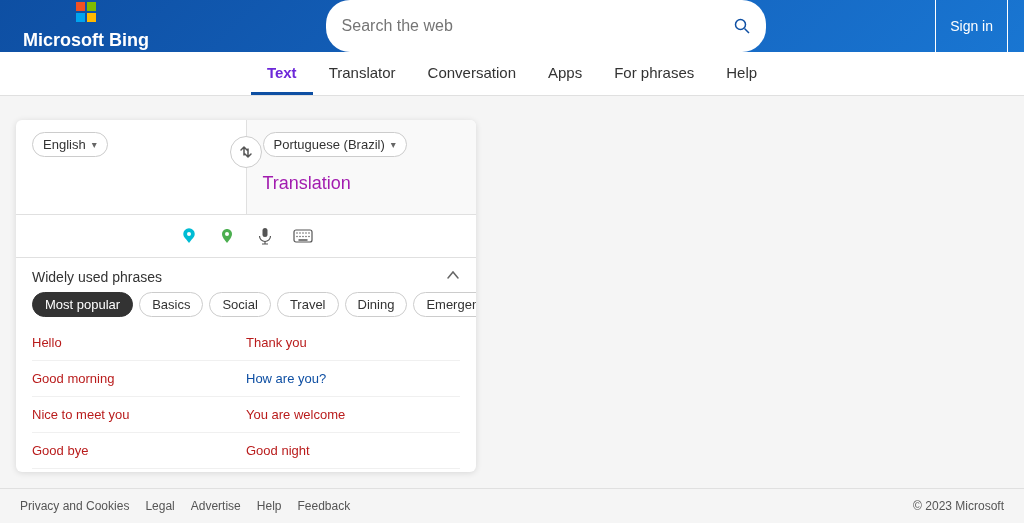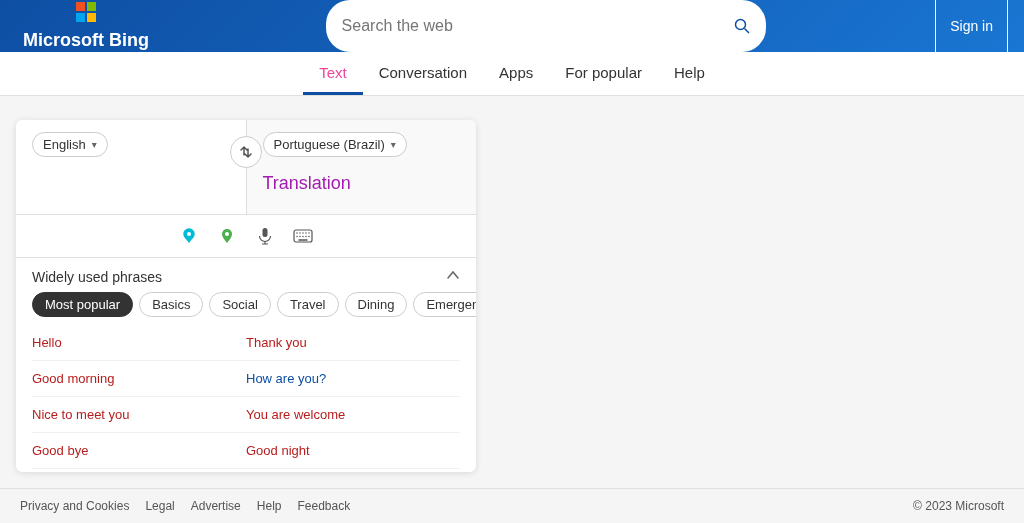--- a/index.html
+++ b/index.html
@@ -85,22 +85,22 @@
       display: flex;
       align-items: center;
       cursor: pointer;
       font-size: 15px;
       color: #333;
       border-bottom: 3px solid transparent;
       text-decoration: none;
     }
     .nav-item.active {
       border-bottom: 3px solid #0e4fa3;
-      color: #ec4899;
-      font-weight: 400;
+      color: #6d28d9;
+      font-weight: 700;
     }
 
     
     .main {
       flex: 1;
       display: flex;
       justify-content: flex-start;
       padding: 24px 16px 16px;
       background: #f5f5f5;
     }
@@ -314,23 +314,24 @@
           <line x1="10.5" y1="10.5" x2="15" y2="15" stroke="#0e4fa3" stroke-width="1.5"></line>
         </svg>
       </button>
     </div>
   </div>
   <button class="sign-in-btn">Sign in</button>
 </header>
 
 <nav class="nav">
   <a class="nav-item active">Text</a>
+  <a class="nav-item">Translator</a>
   <a class="nav-item">Conversation</a>
   <a class="nav-item">Apps</a>
-  <a class="nav-item">For popular</a>
+  <a class="nav-item">For phrases</a>
   <a class="nav-item">Help</a>
 </nav>
 
 <div class="main">
   <div class="translator-card">
 
     <div class="translation-panels-wrapper">
       <div class="translation-panels">
 
         <div class="panel panel-left">

